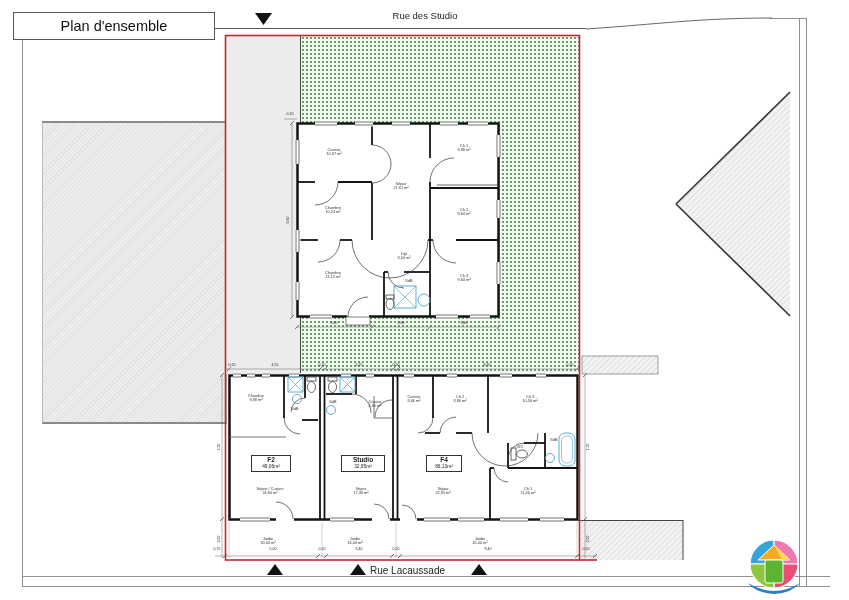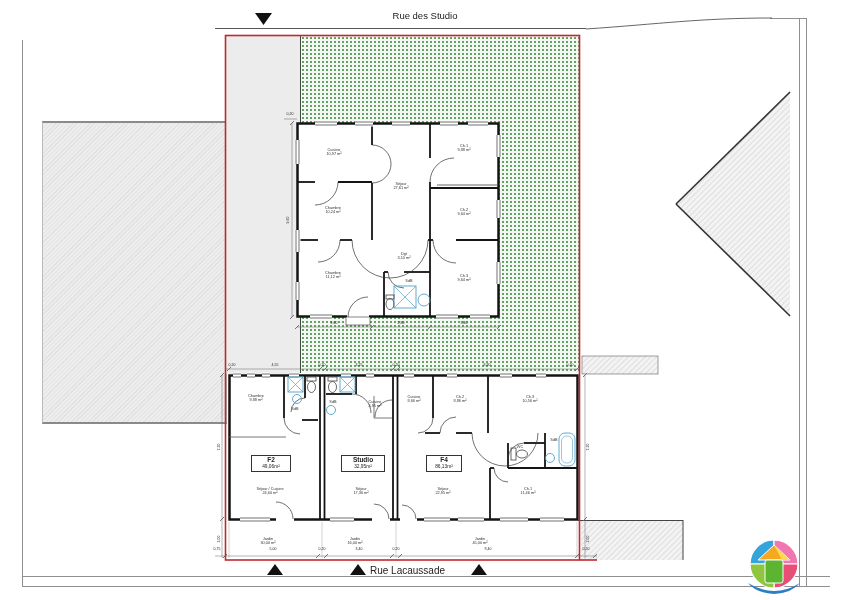--- a/index.html
+++ b/index.html
@@ -337,20 +337,23 @@
       <rect x="225.5" y="35.5" width="354" height="524.5" fill="none" stroke="#c0282d" stroke-width="1.6"></rect>
       <line x1="580" y1="560" x2="597" y2="560" stroke="#c0282d" stroke-width="1.6"></line>
     </g>
 
     <polygon points="255,13 272,13 263.5,25" fill="#111"></polygon>
     <polygon points="275,564 267,575 283,575" fill="#111"></polygon>
     <polygon points="358,564 350,575 366,575" fill="#111"></polygon>
     <polygon points="479,564 471,575 487,575" fill="#111"></polygon>
   </svg>
 
+  <div class="titlebox">
+      <span>Plan d'ensemble</span>
+    </div>
   <div class="street-top"><span>Rue des Studio</span></div>
   <div class="street-bottom"><span>Rue Lacaussade</span></div>
 
   <div class="rl" style="left:334px;top:152px">
       <div>Cuisine</div>
       <div>10,97 m²</div>
     </div>
   <div class="rl" style="left:401px;top:186px">
       <div>Séjour</div>
       <div>27,61 m²</div>

